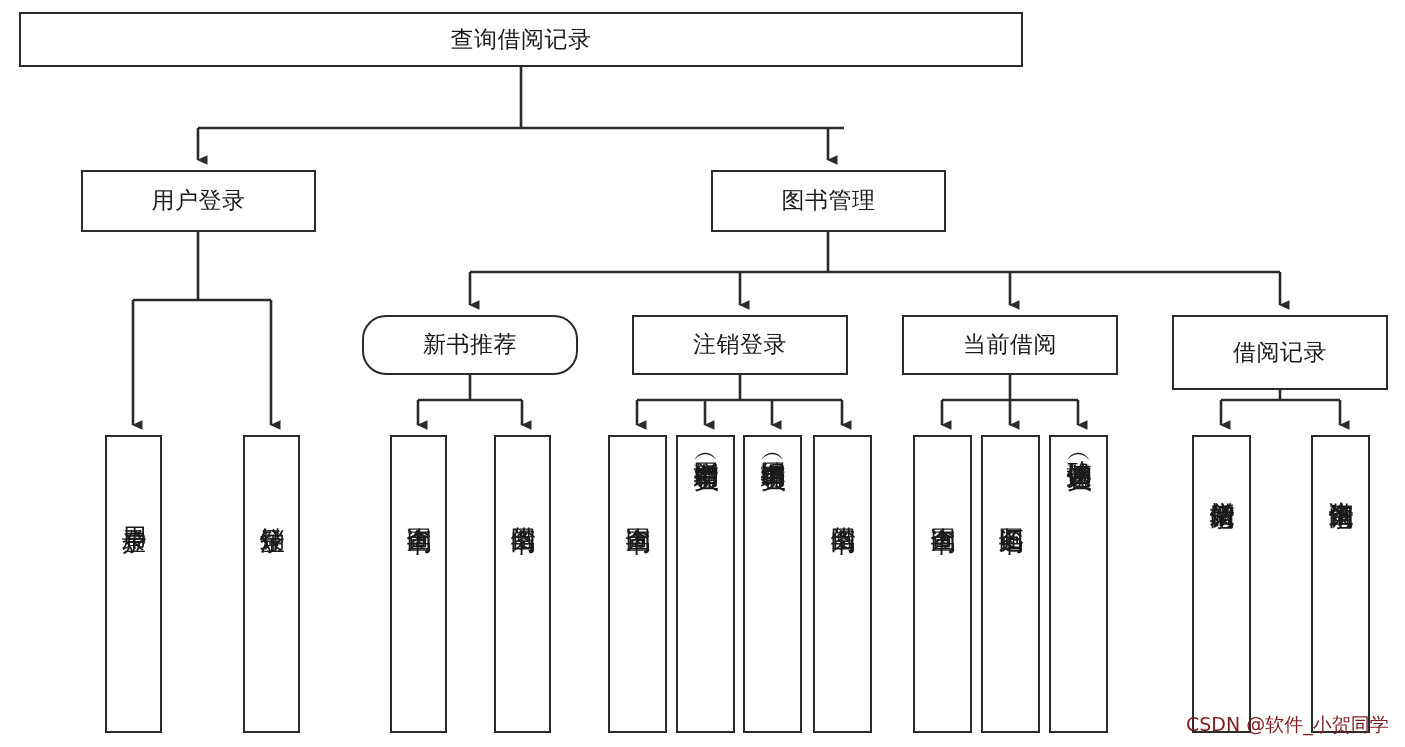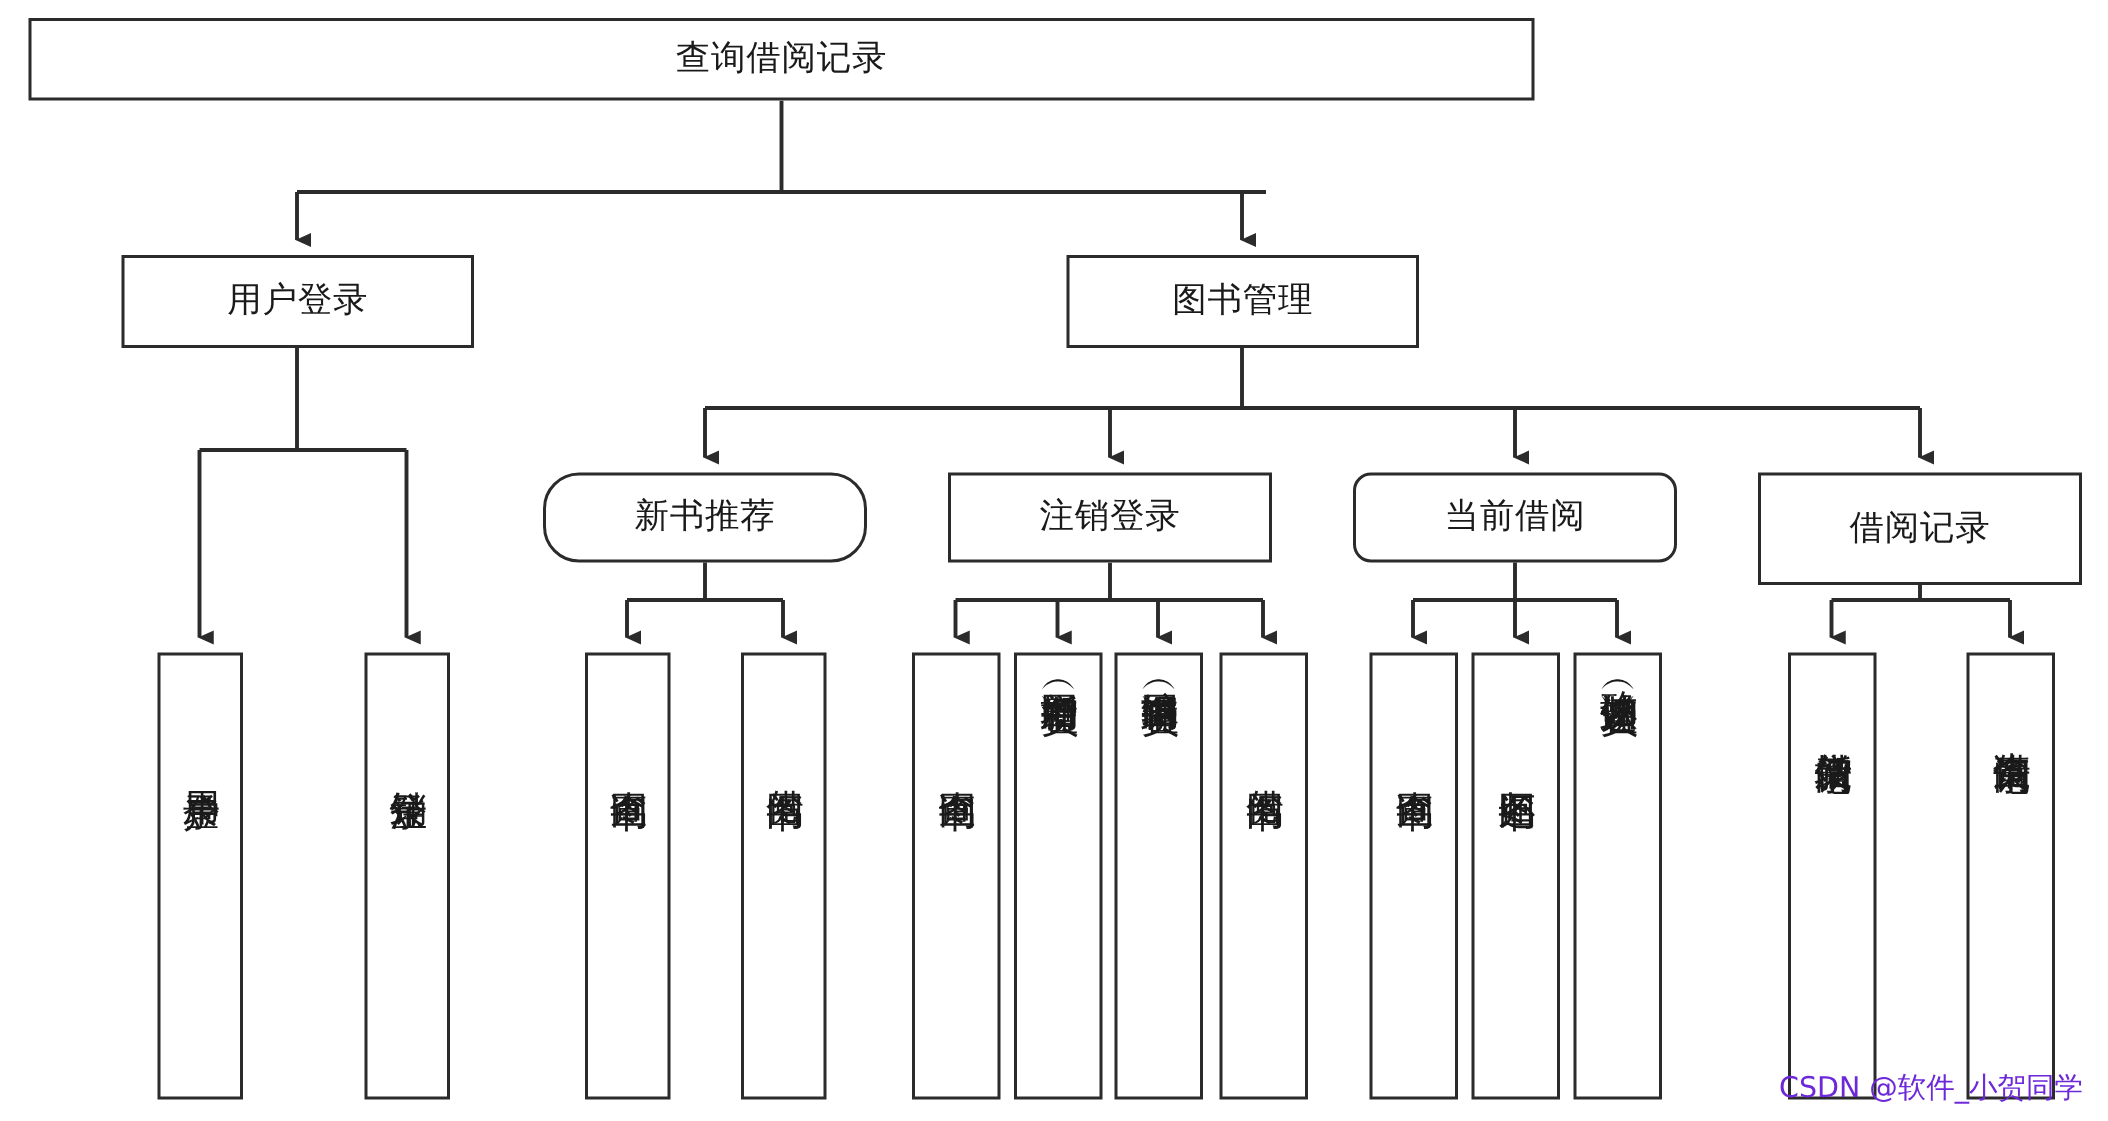--- a/index.html
+++ b/index.html
@@ -64,21 +64,21 @@
     line-height: 1.06;
     letter-spacing: 1px;
     white-space: nowrap;
     display: block;
   }
   .watermark {
     position: absolute;
     left: 1186px;
     top: 712px;
     font-size: 19px;
-    color: #6d28d9;
+    color: #7f1d1d;
     font-family: "DejaVu Sans", "Liberation Sans", sans-serif;
     white-space: nowrap;
     user-select: none;
   }
 </style>
 </head>
 <body>
 
 <div id="diagram-root">
 
@@ -142,21 +142,21 @@
   <div class="node horiz" style="left:711px; top:170px; width:235px; height:62px;justify-content:center;">
     <span class="node-label">图书管理</span>
   </div>
 
   <div class="node horiz" style="left:362px; top:315px; width:216px; height:60px;border-radius:24px;">
     <span class="node-label">新书推荐</span>
   </div>
   <div class="node horiz" style="left:632px; top:315px; width:216px; height:60px;">
     <span class="node-label">注销登录</span>
   </div>
-  <div class="node horiz" style="left:902px; top:315px; width:216px; height:60px;border-radius:12px;">
+  <div class="node horiz" style="left:902px; top:315px; width:216px; height:60px;">
     <span class="node-label">当前借阅</span>
   </div>
   <div class="node horiz" style="left:1172px; top:315px; width:216px; height:75px;">
     <span class="node-label">借阅记录</span>
   </div>
 
   <div class="node vert" style="left:105px; top:435px; width:57px; height:298px; padding-top:70px;">
     <span class="node-label">用户登录</span>
   </div>
   <div class="node vert" style="left:243px; top:435px; width:57px; height:298px; padding-top:70px;">

